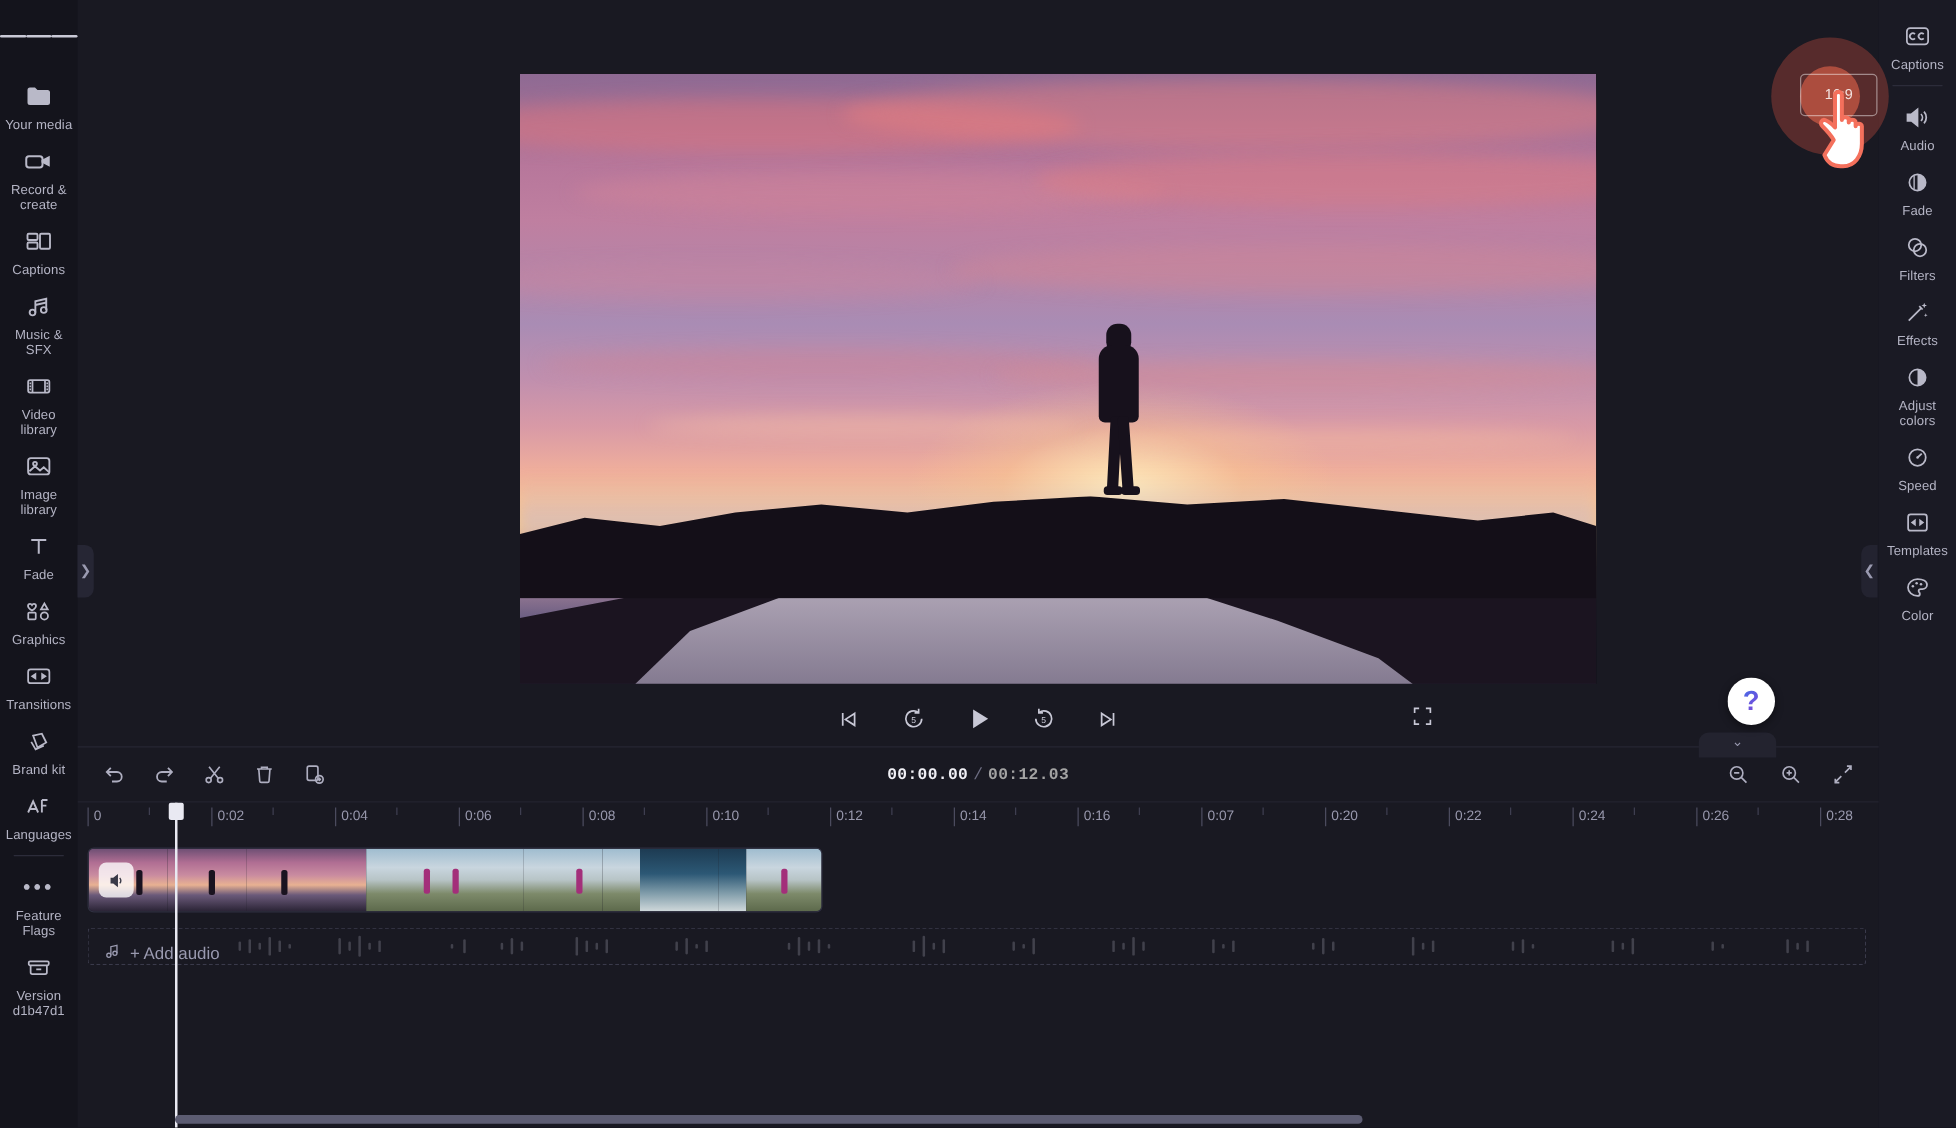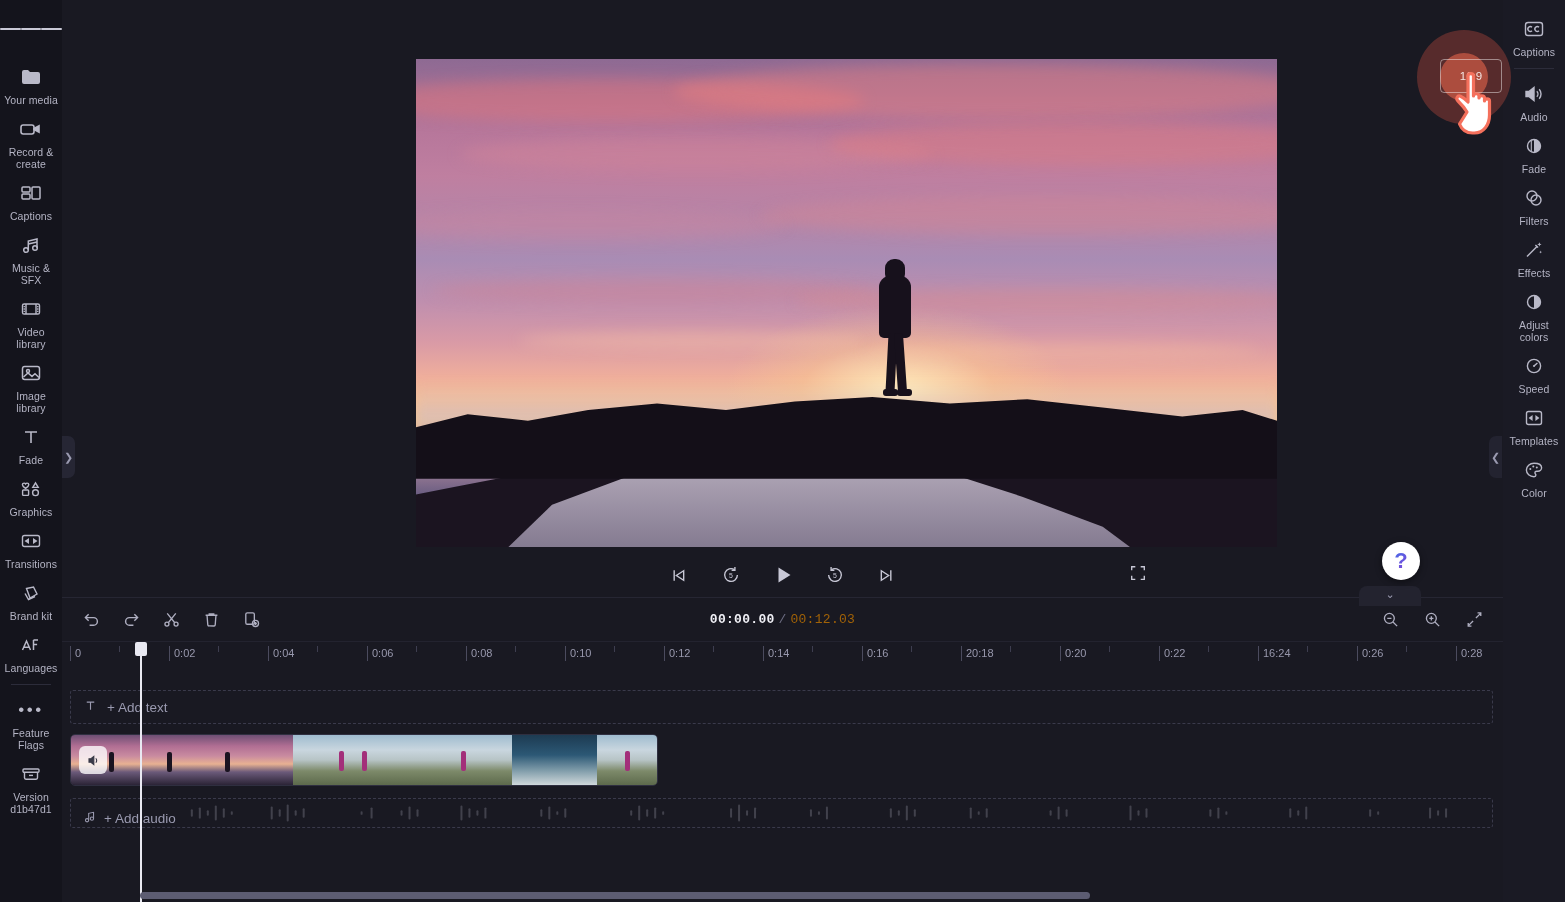--- a/index.html
+++ b/index.html
@@ -161,21 +161,21 @@
   .tool-btn {
     width: 30px; height: 30px; display: flex; align-items: center; justify-content: center;
     cursor: pointer; color: #aeaec0; border-radius: 4px;
   }
   .timecode {
     position: absolute; left: 0; right: 0; text-align: center; font-size: 13px;
     font-family: "Liberation Mono", monospace; pointer-events: none;
   }
   .tc-cur { color: #f0f0f6; font-weight: bold; letter-spacing: .3px; }
   .tc-sep { color: #6d6d82; margin: 0 4px; }
-  .tc-tot { color: #a16207; letter-spacing: .3px; }
+  .tc-tot { color: #a3a3a3; letter-spacing: .3px; font-weight: bold; }
   .tl-zooms { margin-left: auto; display: flex; align-items: center; gap: 12px; z-index: 2; }
 
   .tl-body { position: relative; height: 261px; overflow: hidden; }
   .ruler { height: 26px; position: relative; margin-left: 8px; }
   .tick { position: absolute; top: 4px; width: 1px; height: 15px; background: #4b4b5e; }
   .tick.minor { top: 4px; height: 6px; background: #3e3e50; }
   .tick-lbl { position: absolute; top: 5px; font-size: 11px; color: #9898ad; padding-left: 5px; }
 
   .track { position: relative; margin: 0 8px; }
   .track-text {
@@ -555,48 +555,38 @@
           <div class="tick" style="left:594px"></div>
           <div class="tick-lbl" style="left:594px">0:12</div>
           <div class="tick minor" style="left:643px"></div>
           <div class="tick" style="left:693px"></div>
           <div class="tick-lbl" style="left:693px">0:14</div>
           <div class="tick minor" style="left:742px"></div>
           <div class="tick" style="left:792px"></div>
           <div class="tick-lbl" style="left:792px">0:16</div>
           <div class="tick minor" style="left:841px"></div>
           <div class="tick" style="left:891px"></div>
-          <div class="tick-lbl" style="left:891px">20:18</div>
+          <div class="tick-lbl" style="left:891px">0:07</div>
           <div class="tick minor" style="left:940px"></div>
           <div class="tick" style="left:990px"></div>
           <div class="tick-lbl" style="left:990px">0:20</div>
           <div class="tick minor" style="left:1039px"></div>
           <div class="tick" style="left:1089px"></div>
           <div class="tick-lbl" style="left:1089px">0:22</div>
           <div class="tick minor" style="left:1138px"></div>
           <div class="tick" style="left:1188px"></div>
-          <div class="tick-lbl" style="left:1188px">16:24</div>
+          <div class="tick-lbl" style="left:1188px">0:24</div>
           <div class="tick minor" style="left:1237px"></div>
           <div class="tick" style="left:1287px"></div>
           <div class="tick-lbl" style="left:1287px">0:26</div>
           <div class="tick minor" style="left:1336px"></div>
           <div class="tick" style="left:1386px"></div>
           <div class="tick-lbl" style="left:1386px">0:28</div>
         </div>
 
-        <div class="track">
-          <div class="track-text">
-            <span>
-              <svg width="15" height="15" viewBox="0 0 20 20" fill="none" stroke="#9a9ab0" stroke-width="1.5">
-                  <path d="M5 5.5h10M10 5.5v10"></path>
-                </svg>
-            </span>
-            <span>+ Add text</span>
-          </div>
-        </div>
 
         <div class="track track-video">
           <div class="clip">
             <div class="thumb t-sunset" style="width:63px">
               <div class="mini-person" style="left:38px; top:17px;"></div>
             </div>
             <div class="thumb t-sunset" style="width:63px">
               <div class="mini-person" style="left:33px; top:17px;"></div>
             </div>
             <div class="thumb t-sunset" style="width:63px">

